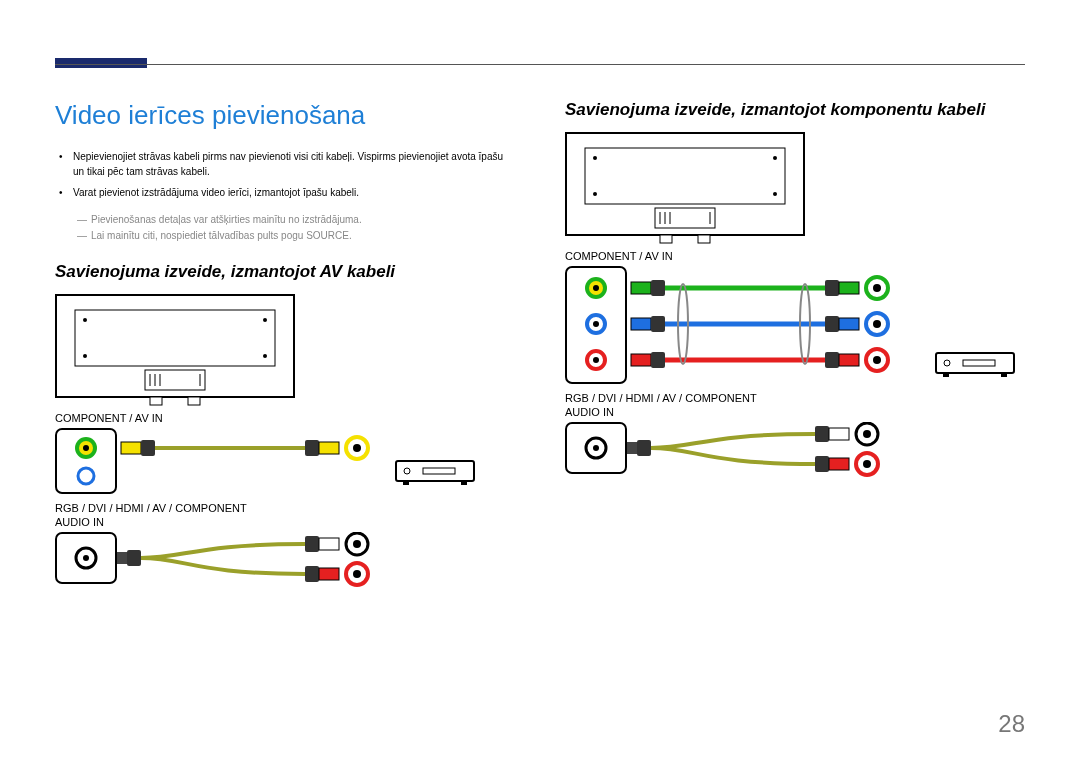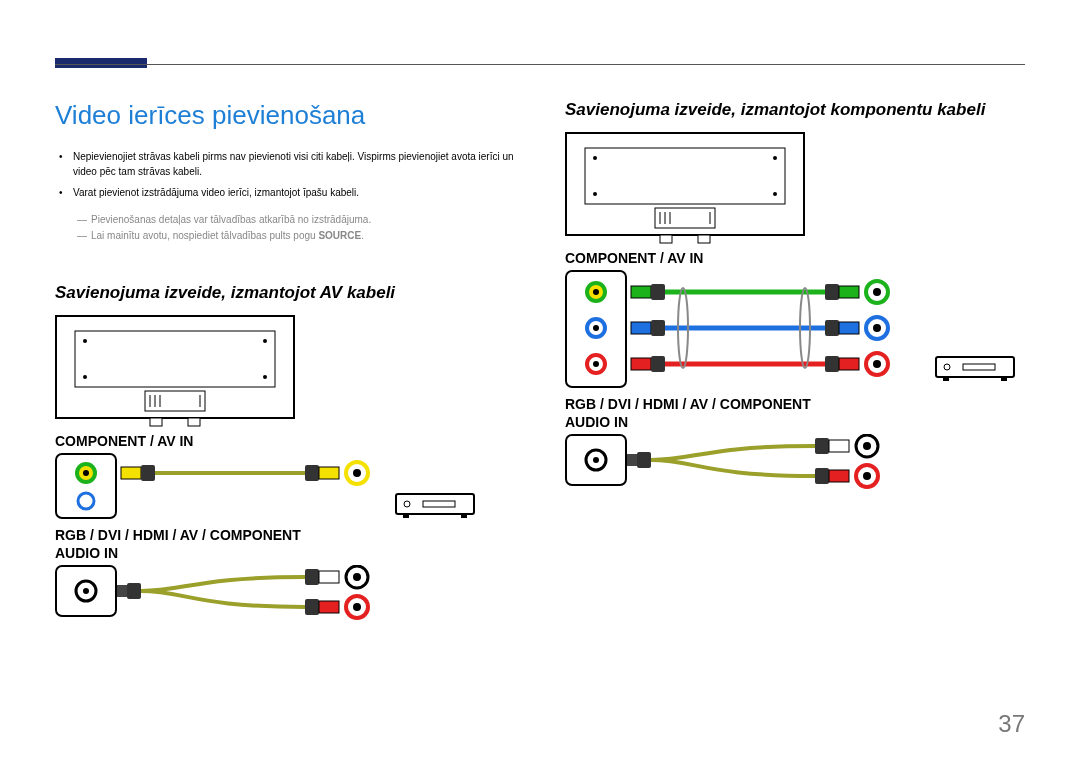--- a/index.html
+++ b/index.html
@@ -44,49 +44,49 @@
     font-size: 17px;
     font-weight: 700;
     margin-bottom: 12px;
     font-style: italic;
   }
   ul.bullets { list-style: none; margin-bottom: 12px; }
   ul.bullets > li { position: relative; padding-left: 18px; margin-bottom: 6px; font-size: 10px; line-height: 1.5; }
   ul.bullets > li::before { content: "•"; position: absolute; left: 4px; top: 0; font-size: 10px; }
   .note-line { font-size: 10px; color: #888; padding-left: 36px; position: relative; line-height: 1.6; }
   .note-line::before { content: "―"; position: absolute; left: 22px; color: #888; }
-  .note-line b { color: #888; font-weight: 700; }
+  .note-line b { color: #888; font-weight: 400; }
   .diagram { margin-top: 10px; }
-  .port-label { font-size: 14px; font-weight: 700; color: #000; margin: 4px 0 4px 0; }
+  .port-label { font-size: 11px; font-weight: 400; color: #000; margin: 4px 0 4px 0; }
   .page-num { position: absolute; right: 55px; bottom: 25px; font-size: 24px; color: #777; font-weight: 300; }
 
   svg { display: block; }
 </style>
 </head>
 <body>
 
 <div class="accent-bar"></div>
 <div class="hr"></div>
 
 <div class="columns">
 
   <div class="col">
     <h1 class="main-title">Video ierīces pievienošana</h1>
 
     <ul class="bullets">
       <li>Nepievienojiet strāvas kabeli pirms nav pievienoti visi citi kabeļi.
-Vispirms pievienojiet avota ierīci un video pēc tam strāvas kabeli.</li>
+Vispirms pievienojiet avota īpašu un tikai pēc tam strāvas kabeli.</li>
       <li>Varat pievienot izstrādājuma video ierīci, izmantojot īpašu kabeli.</li>
     </ul>
-    <div class="note-line">Pievienošanas detaļas var tālvadības atkarībā no izstrādājuma.</div>
+    <div class="note-line">Pievienošanas detaļas var atšķirties mainītu no izstrādājuma.</div>
     <div class="note-line">
-      <span>Lai mainītu avotu, nospiediet tālvadības pults pogu </span><b>SOURCE</b><span>.</span>
+      <span>Lai mainītu citi, nospiediet tālvadības pults pogu </span><b>SOURCE</b><span>.</span>
     </div>
 
-    <h2 class="sub-title" style="margin-top:39px">Savienojuma izveide, izmantojot AV kabeli</h2>
+    <h2 class="sub-title" style="margin-top:18px">Savienojuma izveide, izmantojot AV kabeli</h2>
 
     <div class="diagram">
 
       <svg width="240" height="114">
         <rect x="1" y="1" width="238" height="102" fill="#fff" stroke="#000" stroke-width="2"></rect>
         <rect x="20" y="16" width="200" height="56" fill="#fff" stroke="#000" stroke-width="1"></rect>
         <circle cx="30" cy="26" r="2" fill="#000"></circle>
           <circle cx="210" cy="26" r="2" fill="#000"></circle>
         <circle cx="30" cy="62" r="2" fill="#000"></circle>
           <circle cx="210" cy="62" r="2" fill="#000"></circle>
@@ -248,13 +248,13 @@
           </g>
         <circle cx="302" cy="12" r="11" fill="none" stroke="#000" stroke-width="3"></circle>
           <circle cx="302" cy="12" r="4" fill="#000"></circle>
         <circle cx="302" cy="42" r="11" fill="none" stroke="#e52020" stroke-width="4"></circle>
           <circle cx="302" cy="42" r="4" fill="#000"></circle>
       </svg>
     </div>
   </div>
 </div>
 
-<div class="page-num">37</div>
+<div class="page-num">28</div>
 
 </body></html>

